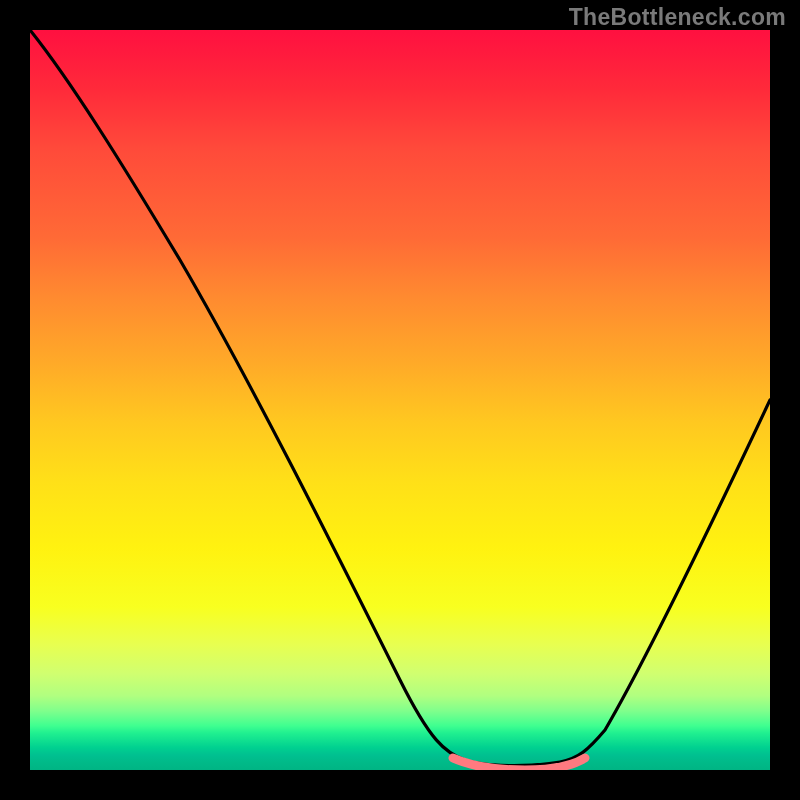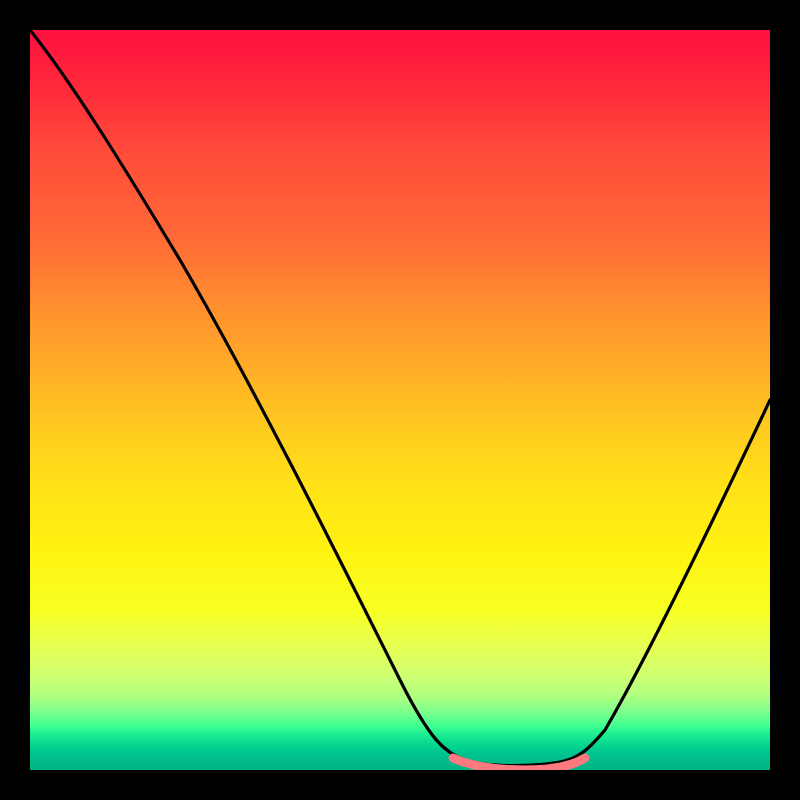--- a/index.html
+++ b/index.html
@@ -70,20 +70,21 @@
     inset: 0;
     width: 100%;
     height: 100%;
     display: block;
   }
 </style>
 </head>
 <body>
 <div class="wrap">
 
+  <div class="brand">TheBottleneck.com</div>
 
   <div class="panel">
     <div class="gradient"></div>
 
     <svg class="curve" viewBox="0 0 740 740" preserveAspectRatio="none">
 
       <path d="M 0 0
                C 40 50, 90 130, 150 230
                C 220 350, 300 510, 370 650
                C 400 710, 415 723, 435 730

